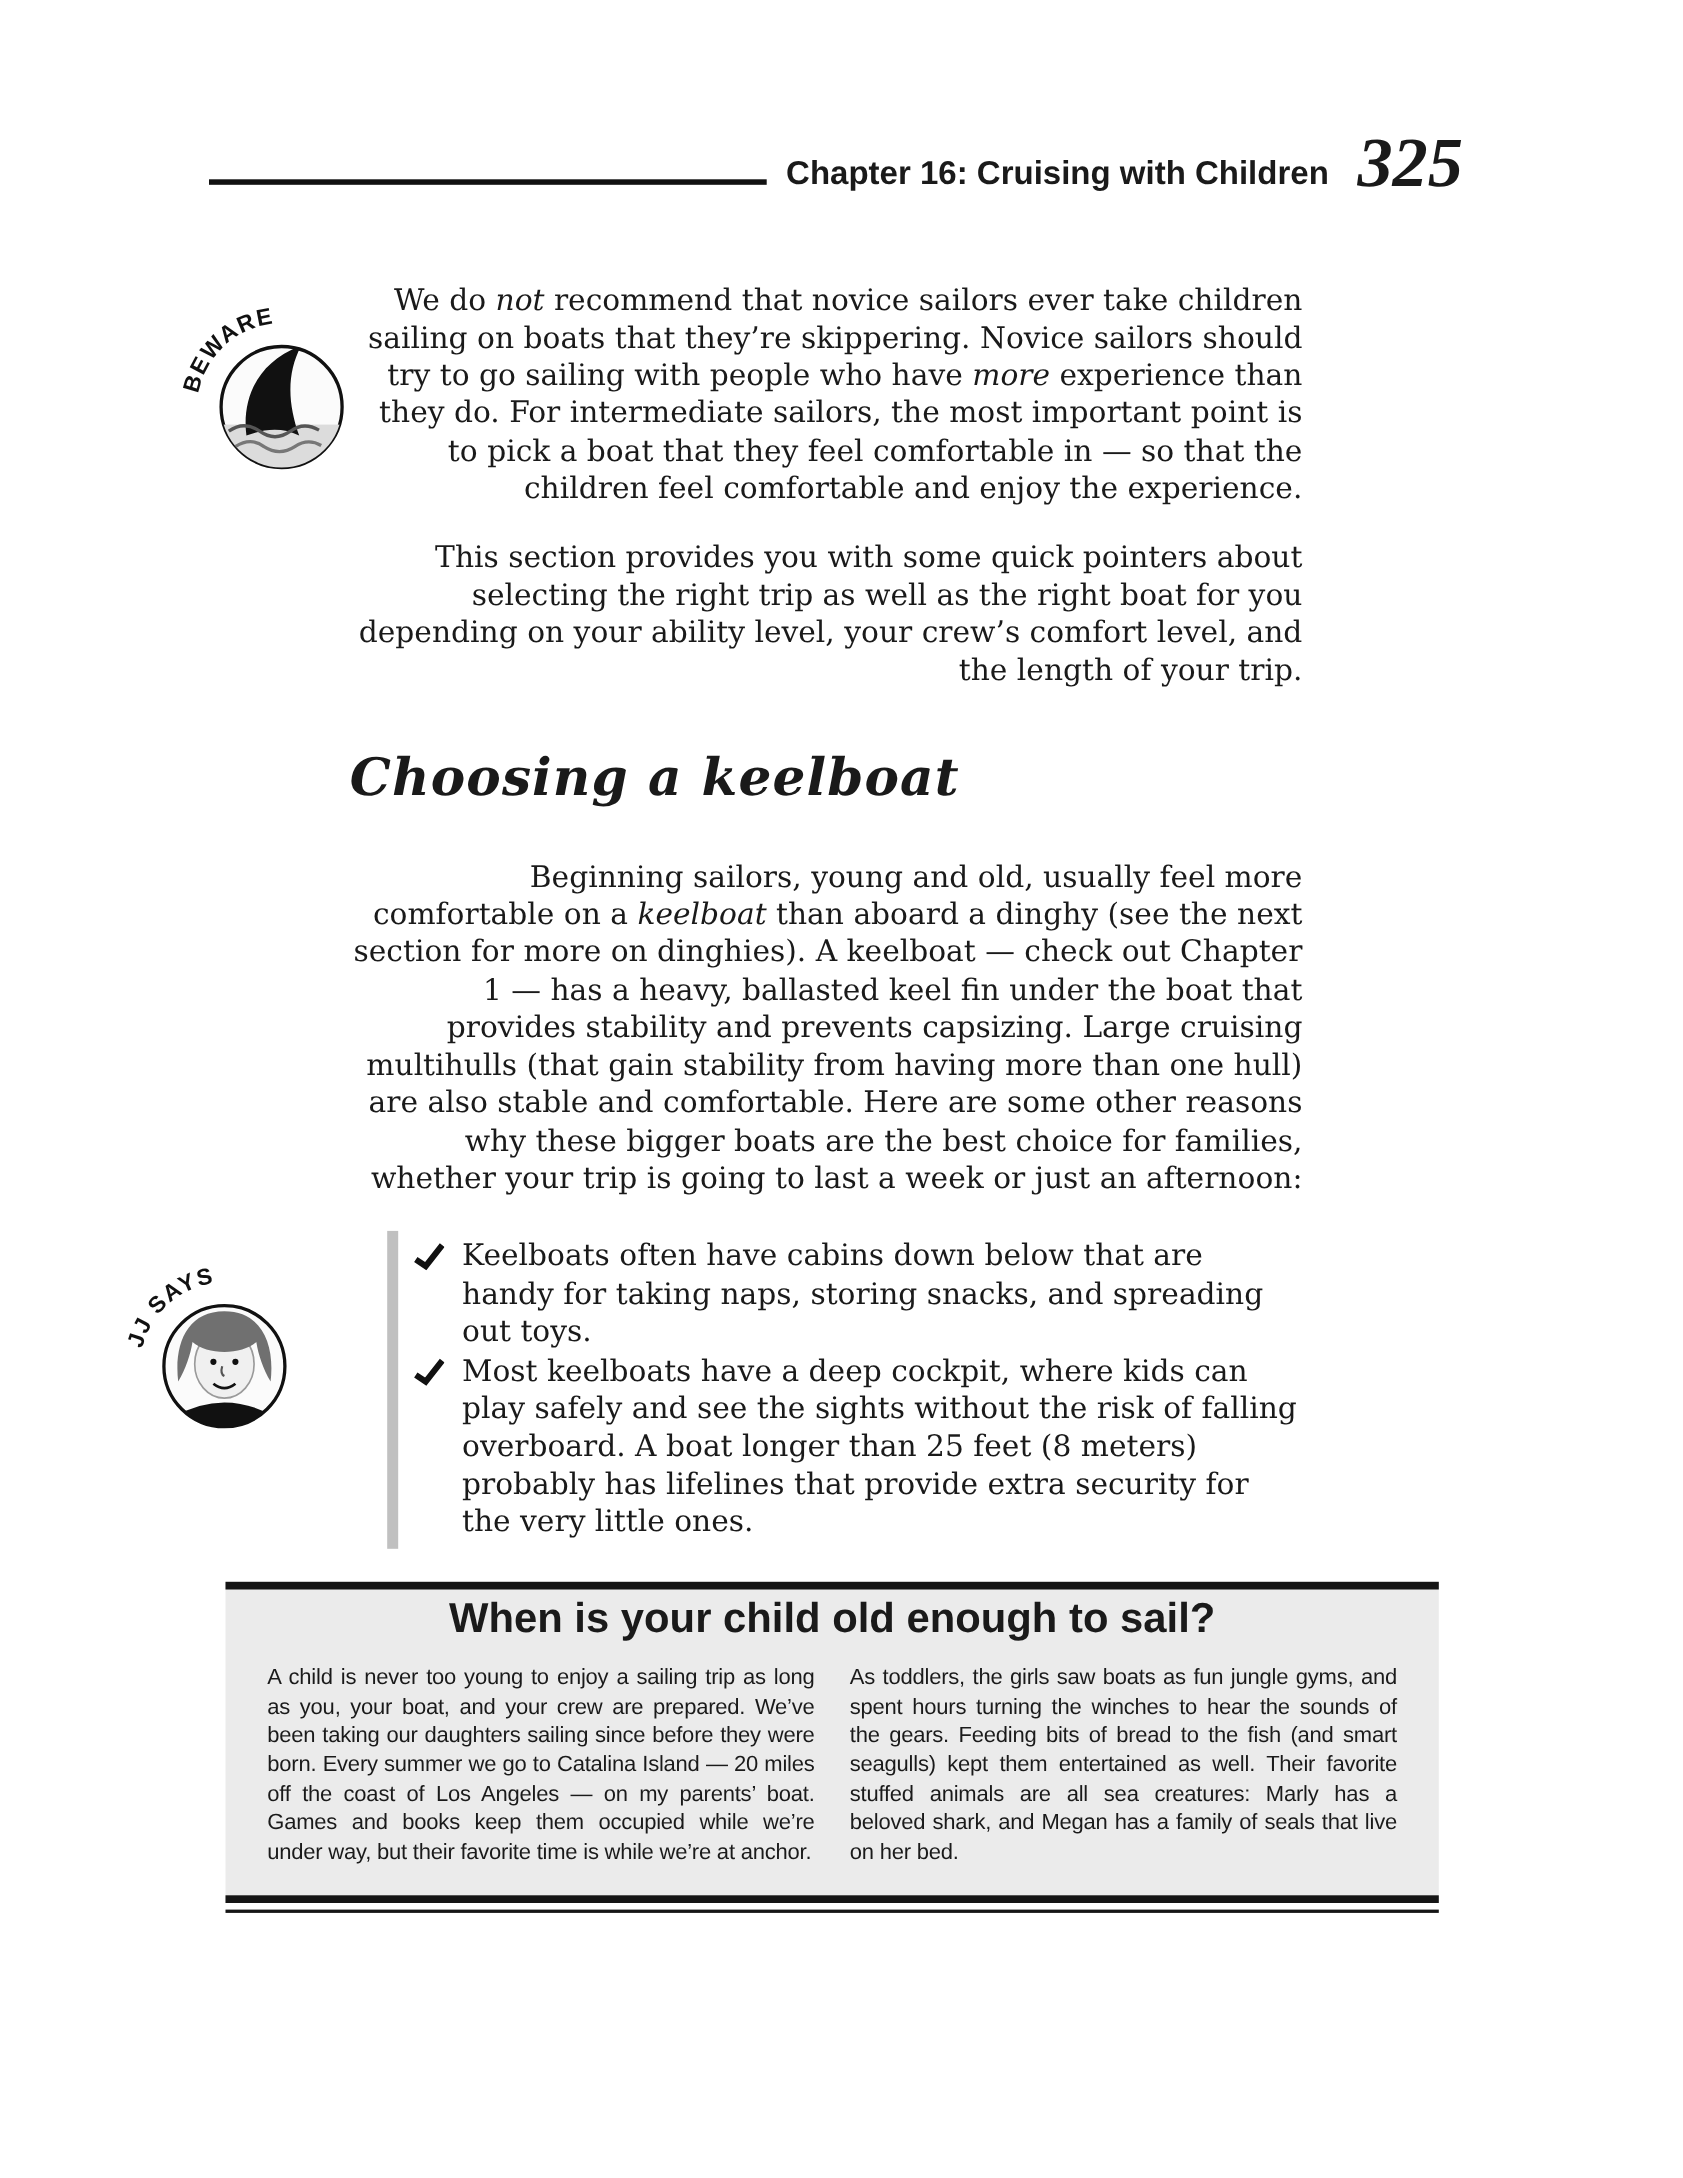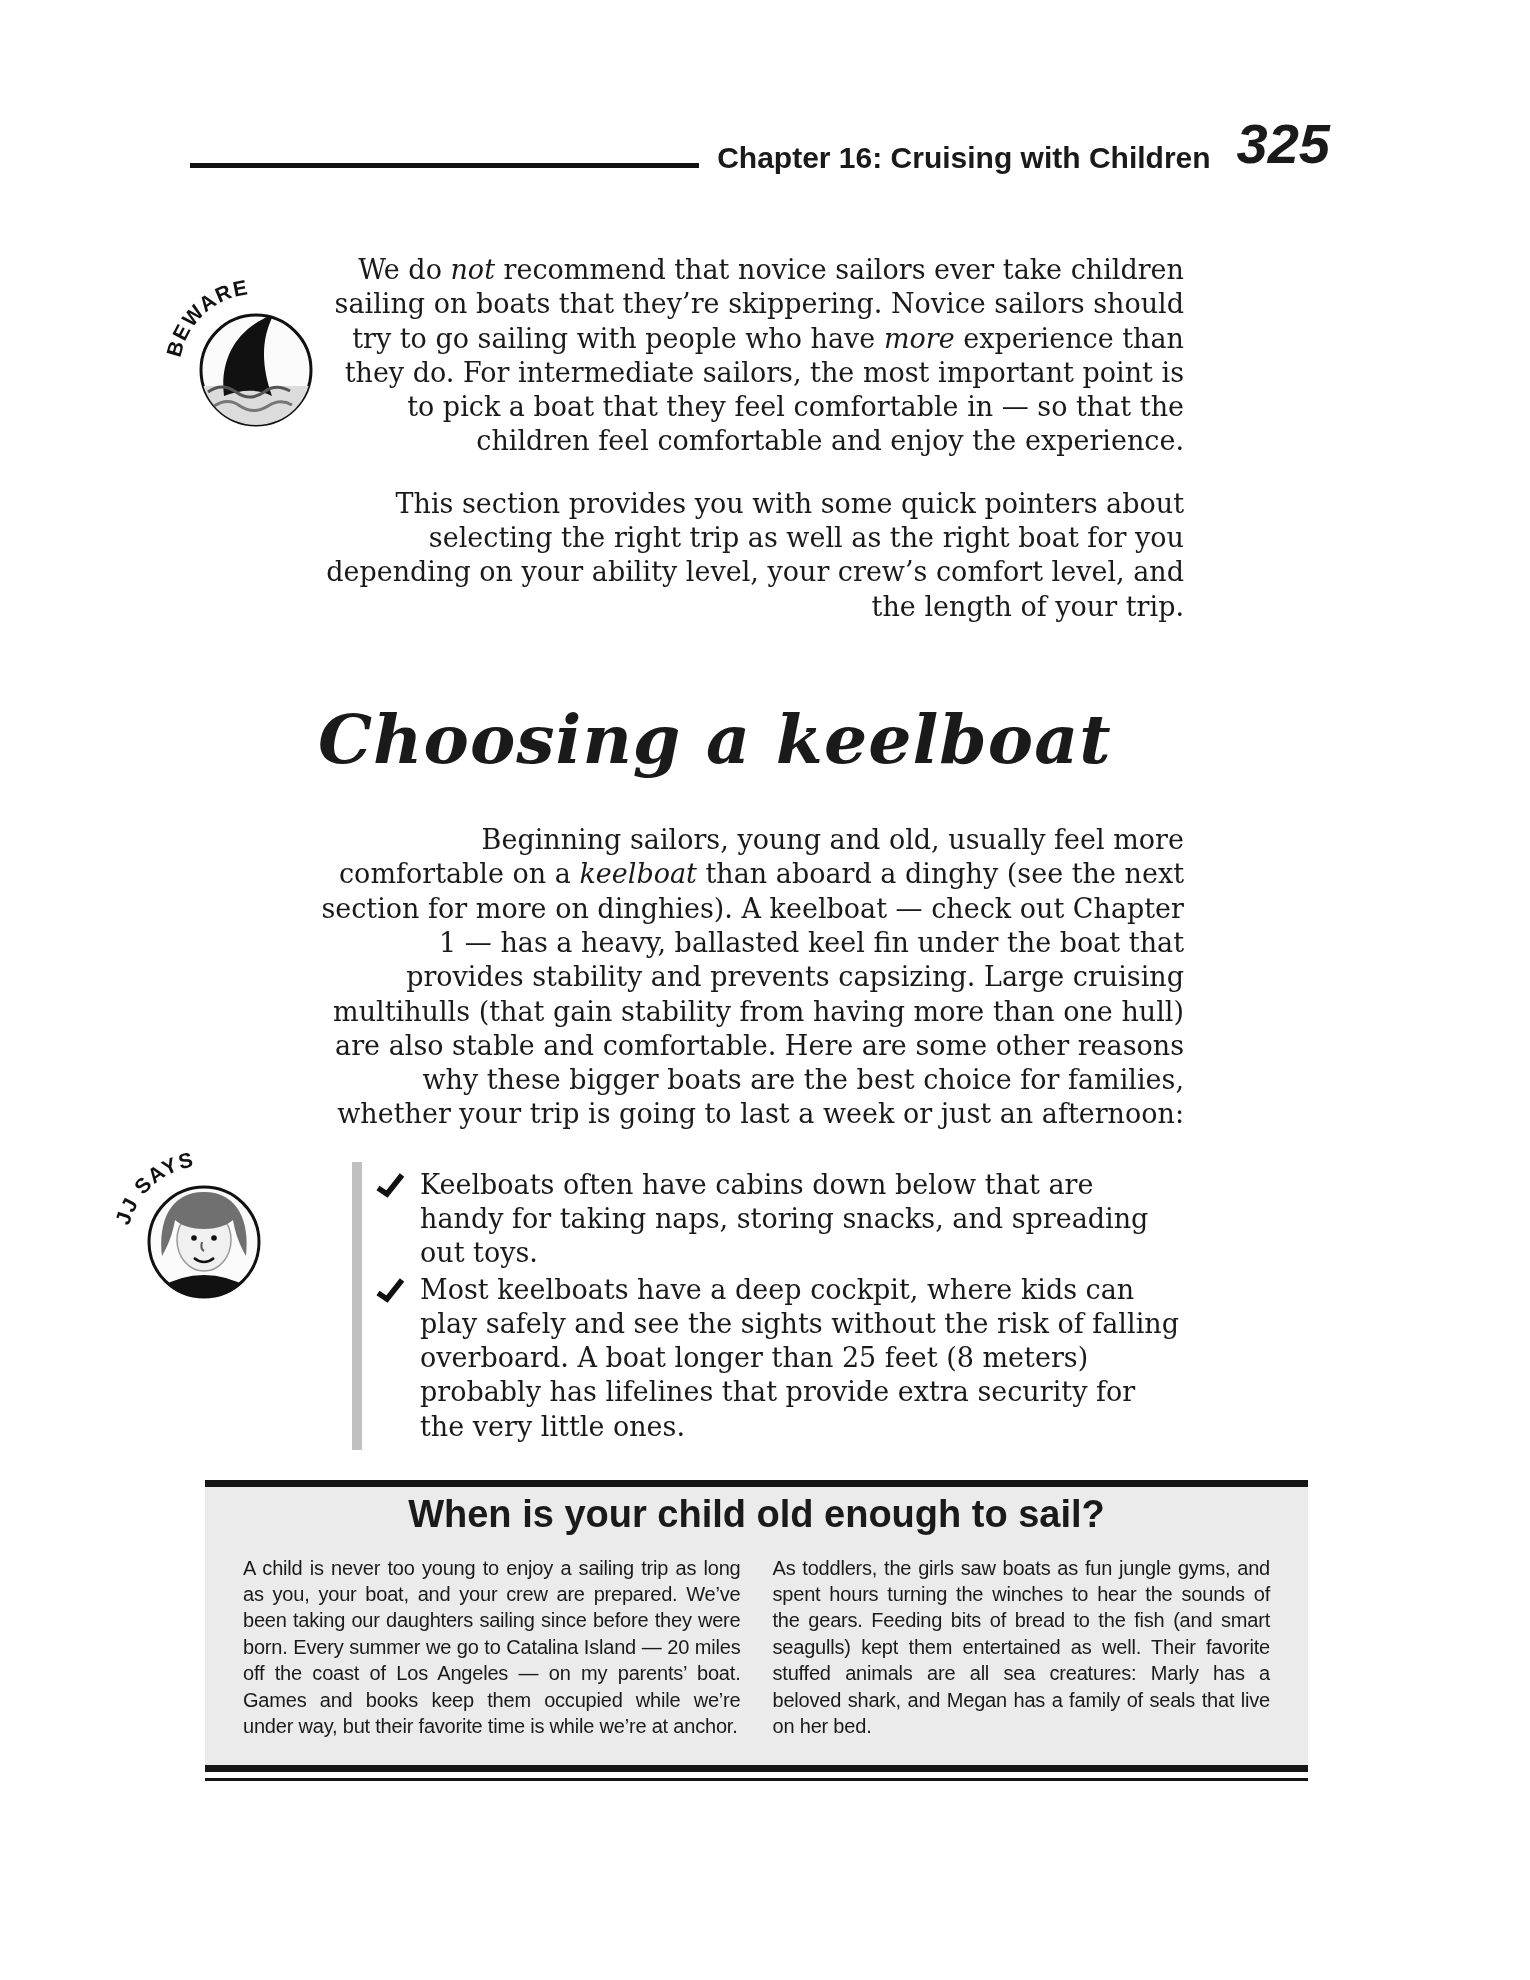--- a/index.html
+++ b/index.html
@@ -29,24 +29,24 @@
   .chapter-title {
     font-family: "Liberation Sans", sans-serif;
     font-weight: bold;
     font-size: 30px;
     line-height: 1;
     margin-left: 18px;
     margin-top: 10px;
     white-space: nowrap;
   }
   .page-number {
-    font-family: Liberation Sans, sans-serif;
+    font-family: Liberation Serif, serif;
     font-style: italic;
     font-weight: bold;
-    font-size: 56px;
+    font-size: 64px;
     line-height: 0.9;
     margin-left: 26px;
     margin-top: -14px;
   }
 
   
   .beware-icon { position: absolute; left: 158px; top: 268px; }
   .jj-icon     { position: absolute; left: 106px; top: 1140px; z-index: 2; }
 
   
@@ -55,25 +55,25 @@
     width: 866px;
     font-size: 27px;
     line-height: 1.27;
   }
   .para { margin: 0; text-align: right; }
   .p1 { margin-top: 80px; }
   .p2 { margin-top: 28px; }
   em { font-style: italic; }
 
   .script-heading {
-    margin: 80px 0 0 0;
+    margin: 56px 0 0 0;
     font-family: "DejaVu Serif", serif;
     font-style: italic;
     font-weight: bold;
-    font-size: 68px;
+    font-size: 47px;
     line-height: 1.05;
     letter-spacing: 1px;
   }
   .lead { margin-top: 48px; }
 
   .bullets {
     list-style: none;
     margin: 30px 0 0 34px;
     padding: 6px 0 6px 0;
     border-left: 10px solid #c0c0c0;

